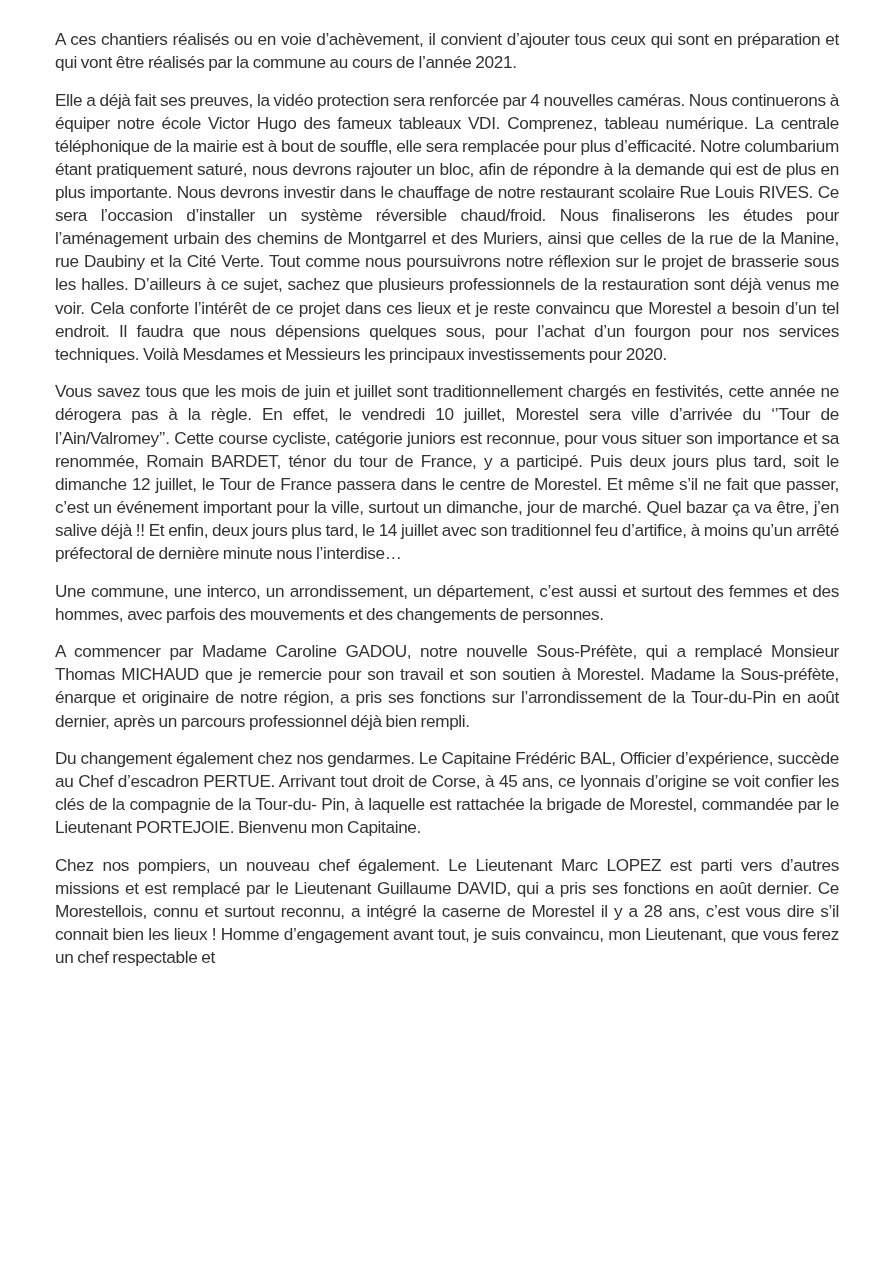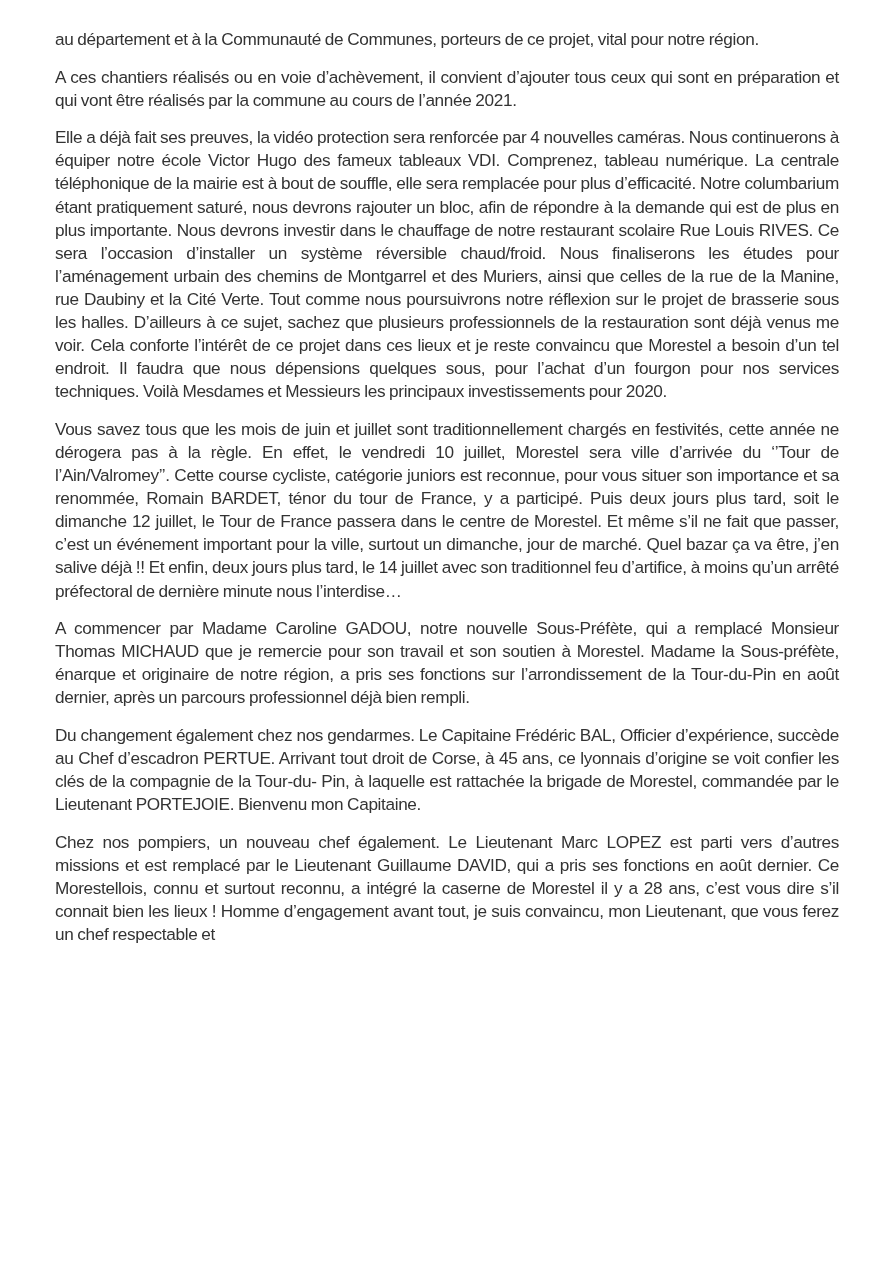--- a/index.html
+++ b/index.html
@@ -28,20 +28,20 @@
   .page p {
     margin: 0 0 14.5px 0;
     text-align: justify;
     text-align-last: left;
   }
 </style>
 </head>
 <body>
 
 <div class="page">
-  <p>au département et à la Communauté de Communes, porteurs de ce projet, vital pour notre région.</p>
   <p>A ces chantiers réalisés ou en voie d’achèvement, il convient d’ajouter tous ceux qui sont en préparation et qui vont être réalisés par la commune au cours de l’année 2021.</p>
   <p>Elle a déjà fait ses preuves, la vidéo protection sera renforcée par 4 nouvelles caméras. Nous continuerons à équiper notre école Victor Hugo des fameux tableaux VDI. Comprenez, tableau numérique. La centrale téléphonique de la mairie est à bout de souffle, elle sera remplacée pour plus d’efficacité. Notre columbarium étant pratiquement saturé, nous devrons rajouter un bloc, afin de répondre à la demande qui est de plus en plus importante. Nous devrons investir dans le chauffage de notre restaurant scolaire Rue Louis RIVES. Ce sera l’occasion d’installer un système réversible chaud/froid. Nous finaliserons les études pour l’aménagement urbain des chemins de Montgarrel et des Muriers, ainsi que celles de la rue de la Manine, rue Daubiny et la Cité Verte. Tout comme nous poursuivrons notre réflexion sur le projet de brasserie sous les halles. D’ailleurs à ce sujet, sachez que plusieurs professionnels de la restauration sont déjà venus me voir. Cela conforte l’intérêt de ce projet dans ces lieux et je reste convaincu que Morestel a besoin d’un tel endroit. Il faudra que nous dépensions quelques sous, pour l’achat d’un fourgon pour nos services techniques. Voilà Mesdames et Messieurs les principaux investissements pour 2020.</p>
   <p>Vous savez tous que les mois de juin et juillet sont traditionnellement chargés en festivités, cette année ne dérogera pas à la règle. En effet, le vendredi 10 juillet, Morestel sera ville d’arrivée du ‘’Tour de l’Ain/Valromey’’. Cette course cycliste, catégorie juniors est reconnue, pour vous situer son importance et sa renommée, Romain BARDET, ténor du tour de France, y a participé. Puis deux jours plus tard, soit le dimanche 12 juillet, le Tour de France passera dans le centre de Morestel. Et même s’il ne fait que passer, c’est un événement important pour la ville, surtout un dimanche, jour de marché. Quel bazar ça va être, j’en salive déjà !! Et enfin, deux jours plus tard, le 14 juillet avec son traditionnel feu d’artifice, à moins qu’un arrêté préfectoral de dernière minute nous l’interdise…</p>
+  <p>Une commune, une interco, un arrondissement, un département, c’est aussi et surtout des femmes et des hommes, avec parfois des mouvements et des changements de personnes.</p>
   <p>A commencer par Madame Caroline GADOU, notre nouvelle Sous-Préfète, qui a remplacé Monsieur Thomas MICHAUD que je remercie pour son travail et son soutien à Morestel. Madame la Sous-préfète, énarque et originaire de notre région, a pris ses fonctions sur l’arrondissement de la Tour-du-Pin en août dernier, après un parcours professionnel déjà bien rempli.</p>
   <p>Du changement également chez nos gendarmes. Le Capitaine Frédéric BAL, Officier d’expérience, succède au Chef d’escadron PERTUE.  Arrivant tout droit de Corse, à 45 ans, ce lyonnais d’origine se voit confier les clés de la compagnie de la Tour-du- Pin, à laquelle est rattachée la brigade de Morestel, commandée par le Lieutenant PORTEJOIE. Bienvenu mon Capitaine.</p>
   <p>Chez nos pompiers, un nouveau chef également.  Le Lieutenant Marc LOPEZ est parti vers d’autres missions et est remplacé par le Lieutenant Guillaume DAVID, qui a pris ses fonctions en août dernier.   Ce Morestellois, connu et surtout reconnu, a intégré la caserne de Morestel il y a 28 ans, c’est vous dire s’il connait bien les lieux ! Homme d’engagement avant tout, je suis convaincu, mon Lieutenant, que vous ferez un chef respectable et</p>
 </div>
 
 </body></html>

